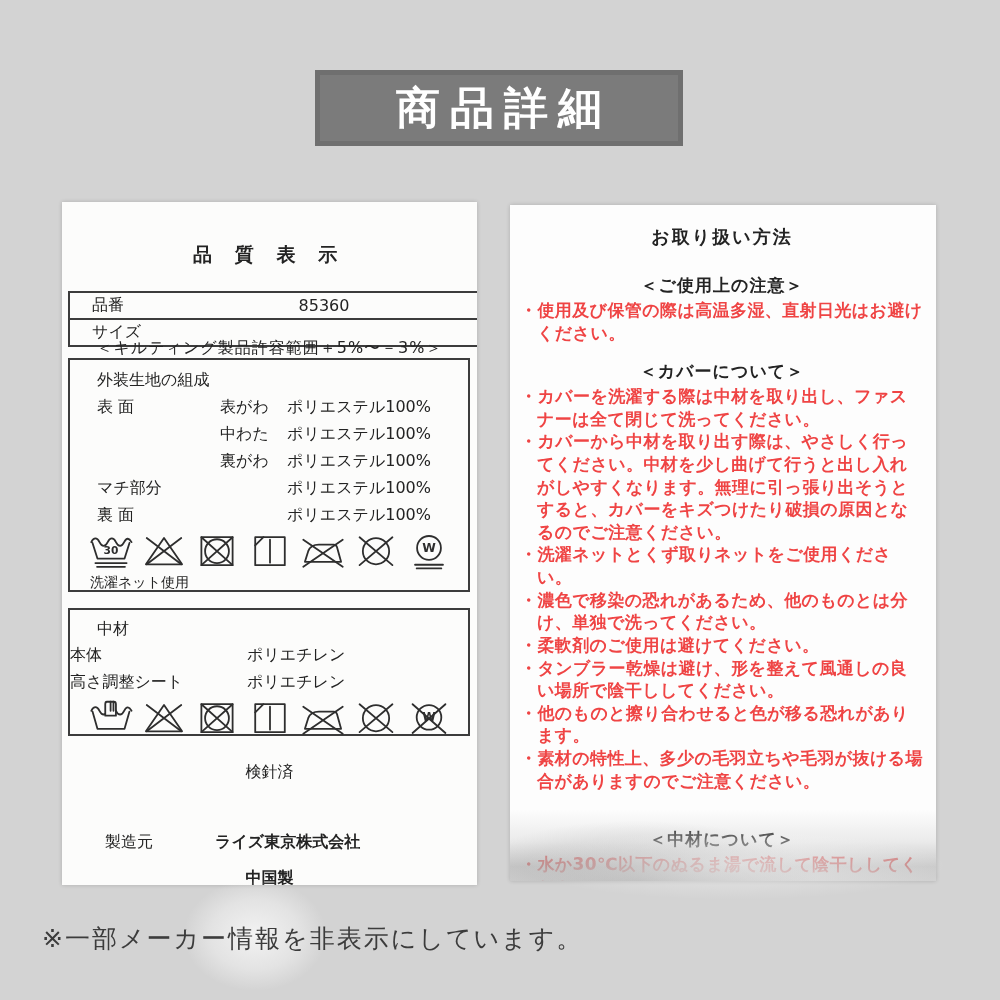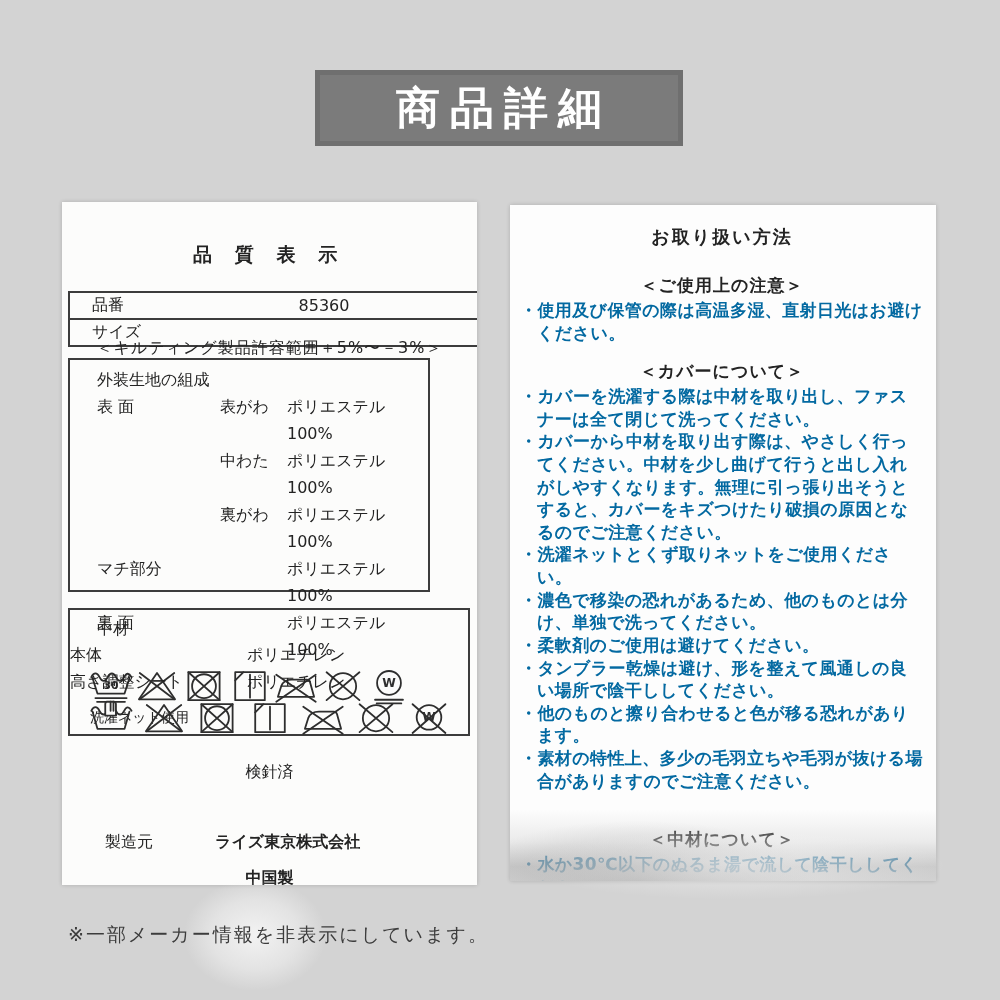--- a/index.html
+++ b/index.html
@@ -45,21 +45,21 @@
   .spec-row + .spec-row { border-top:2px solid #3c3c3c; }
   .spec-label { width:110px; padding-left:22px; box-sizing:border-box; }
   .spec-value { flex:1; text-align:center; padding-right:48px; }
 
   .tolerance {
     position:absolute; left:0; top:136px; width:100%; text-align:center;
     font-size:16px; letter-spacing:1px;
   }
 
   .fab-box {
-    position:absolute; left:6px; top:156px; width:362px; height:234px;
+    position:absolute; left:6px; top:156px; width:402px; height:234px;
     border:2px solid #3c3c3c; box-sizing:border-box; padding-top:7px;
   }
   .fab-heading { padding-left:27px; font-size:16px; line-height:26px; }
   .fab-row { display:flex; font-size:16px; line-height:27px; }
   .fab-c1 { width:150px; padding-left:27px; box-sizing:border-box; }
   .fab-c2 { width:67px; }
   .fab-c3 { flex:1; }
 
   .icons-row {
     display:flex; justify-content:space-between; align-items:flex-start;
@@ -107,35 +107,35 @@
   .c-section-heading {
     text-align:center; font-size:17px; font-weight:700; letter-spacing:1px;
     margin:0 0 2px 0;
   }
   .sec-1 .c-section-heading { margin-top:25px; }
   .sec-2 .c-section-heading { margin-top:16px; }
   .sec-3 .c-section-heading { margin-top:36px; }
   .c-bullets { list-style:none; margin:0; padding:0; }
   .c-bullets li {
     font-size:17px; font-weight:700; line-height:1.33; letter-spacing:0.4px;
-    padding-left:17px; text-indent:-17px; color:#0369a1;
+    padding-left:17px; text-indent:-17px; color:#ef4444;
   }
   .c-bullets li::before { content:"\30FB"; }
   .bottom-fade {
     position:absolute; left:0; bottom:0; width:100%; height:72px;
     background:
       radial-gradient(60% 120% at 30% 100%, rgba(150,150,150,0.45), rgba(150,150,150,0) 70%),
       linear-gradient(to bottom, rgba(205,205,205,0) 0%, rgba(200,200,200,0.35) 45%,
                       rgba(175,175,175,0.65) 80%, rgba(205,205,205,0.9) 100%);
   }
 
   
   .footnote {
-    position:absolute; left:68px; top:922px;
-    font-size:19px; letter-spacing:2px; color:#3c3c3c; white-space:nowrap;
+    position:absolute; left:42px; top:922px;
+    font-size:25px; letter-spacing:2px; color:#3c3c3c; white-space:nowrap;
   }
   .blur-blob {
     position:absolute; left:185px; top:880px; width:140px; height:110px;
     background:radial-gradient(ellipse at center, rgba(244,244,244,0.95) 0%,
                rgba(240,240,240,0.55) 45%, rgba(240,240,240,0) 72%);
   }
   .blur-blob-2 {
     position:absolute; left:520px; top:830px; width:430px; height:70px;
     background:radial-gradient(ellipse at center, rgba(250,250,250,0.5) 0%,
                rgba(250,250,250,0) 70%);

